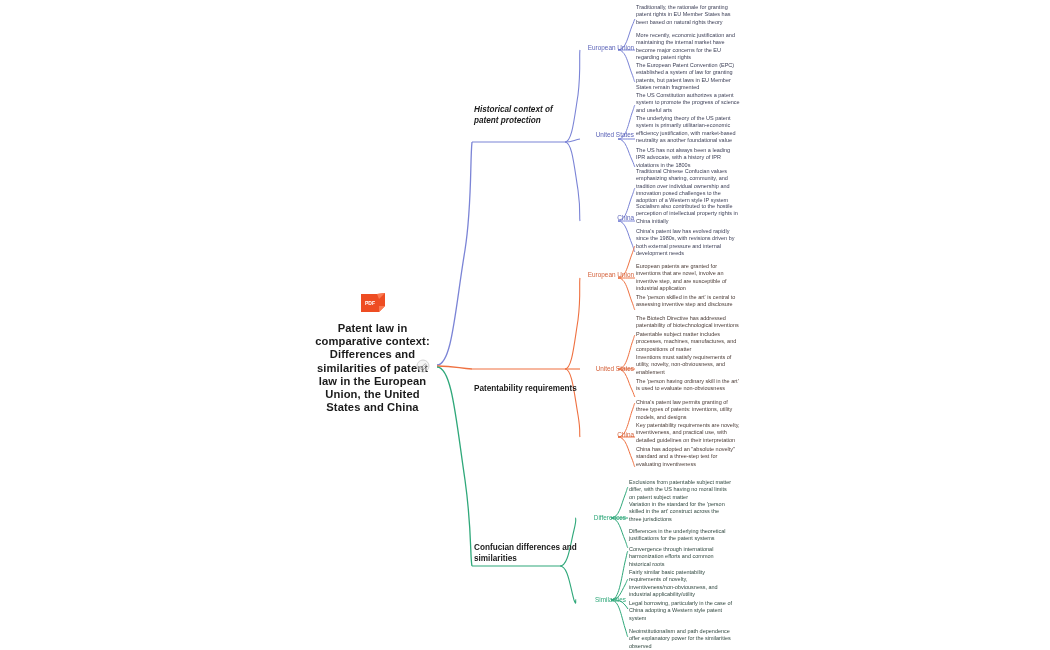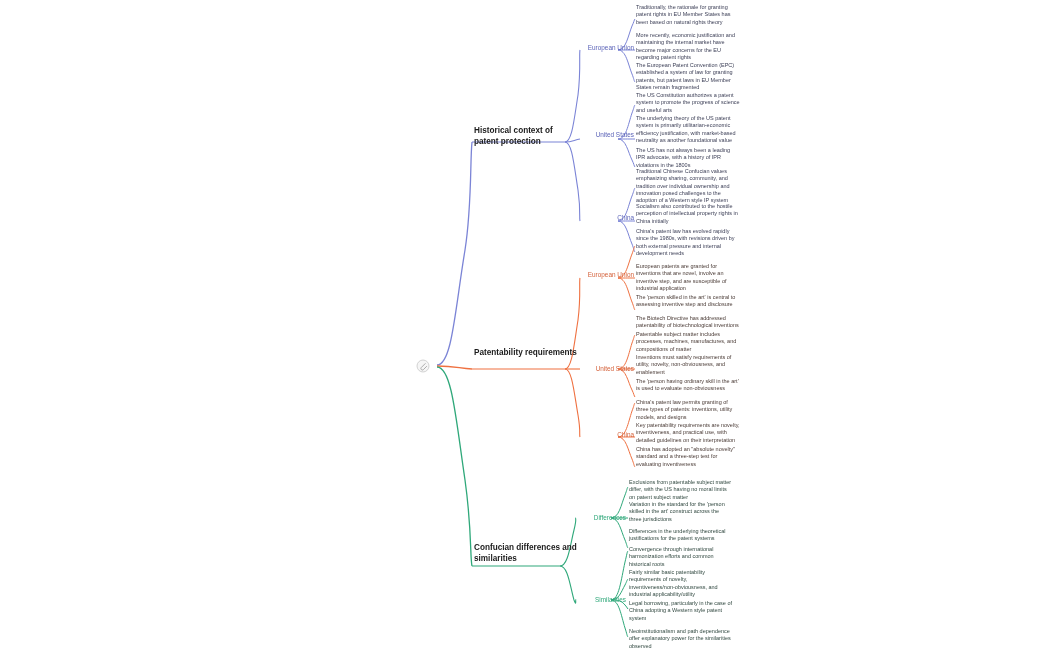--- a/index.html
+++ b/index.html
@@ -129,52 +129,63 @@
     <path d="M611,518 C619,518 621,505 625,495 C627,490 627,488 628,487" stroke="#2fa87a" stroke-width="1" fill="none"></path>
     <path d="M611,518 C619,518 622,518 628,518" stroke="#2fa87a" stroke-width="1" fill="none"></path>
     <path d="M611,518 C619,518 621,531 625,540 C627,545 627,547 628,548" stroke="#2fa87a" stroke-width="1" fill="none"></path>
 
     <path d="M611,600 C619,600 621,580 625,562 C627,554 627,552 628,551" stroke="#2fa87a" stroke-width="1" fill="none"></path>
     <path d="M611,600 C619,600 621,592 625,585 C627,581 627,580 628,579" stroke="#2fa87a" stroke-width="1" fill="none"></path>
     <path d="M611,600 C619,600 622,600 628,609" stroke="#2fa87a" stroke-width="1" fill="none"></path>
     <path d="M611,600 C619,600 621,615 625,628 C627,634 627,636 628,637" stroke="#2fa87a" stroke-width="1" fill="none"></path>
   </svg>
 
+  <div class="root">
+    <div class="root-icon">
+      <svg width="26" height="22" viewBox="0 0 26 22">
+        <path d="M1 2 L17 2 L25 1 L25 14 L19 20 L1 20 Z" fill="#ee4d23"></path>
+        <path d="M17 2 L25 1 L19 7 Z" fill="#fb7a52"></path>
+        <path d="M19 20 L19 14 L25 14 Z" fill="#fb7a52"></path>
+        <text x="5" y="13" font-size="5" fill="#ffffff" font-family="Liberation Sans, sans-serif" font-weight="bold">PDF</text>
+      </svg>
+    </div>
+    <div class="root-title">Patent law in comparative context: Differences and similarities of patent law in the European Union, the United States and China</div>
+  </div>
 
   <div class="clip">
     <svg width="14" height="14" viewBox="0 0 14 14">
       <circle cx="7" cy="7" r="6" fill="#efefef" stroke="#9a9a9a" stroke-width="0.8"></circle>
       <path d="M9.2 4.6 L5.2 8.6 a1.5 1.5 0 0 0 2.1 2.1 L10.6 7.4" stroke="#5a5a5a" stroke-width="0.9" fill="none" stroke-linecap="round"></path>
     </svg>
   </div>
 
   <div class="blue">
 
-    <div class="mainlabel" style="left:474px;top:126px;">Historical context of patent protection</div>
+    <div class="mainlabel" style="left:474px;top:105px;font-style:italic;">Historical context of patent protection</div>
 
     <div class="sublabel" style="left:578px;top:44px;">European Union</div>
     <div class="sublabel" style="left:578px;top:131px;">United States</div>
     <div class="sublabel" style="left:578px;top:214px;">China</div>
 
     <div class="leaf" style="left:636px;top:4px;">Traditionally, the rationale for granting patent rights in EU Member States has been based on natural rights theory</div>
     <div class="leaf" style="left:636px;top:32px;">More recently, economic justification and maintaining the internal market have become major concerns for the EU regarding patent rights</div>
     <div class="leaf" style="left:636px;top:62px;">The European Patent Convention (EPC) established a system of law for granting patents, but patent laws in EU Member States remain fragmented</div>
 
     <div class="leaf" style="left:636px;top:92px;">The US Constitution authorizes a patent system to promote the progress of science and useful arts</div>
     <div class="leaf" style="left:636px;top:115px;">The underlying theory of the US patent system is primarily utilitarian-economic efficiency justification, with market-based neutrality as another foundational value</div>
     <div class="leaf" style="left:636px;top:147px;">The US has not always been a leading IPR advocate, with a history of IPR violations in the 1800s</div>
 
     <div class="leaf" style="left:636px;top:168px;">Traditional Chinese Confucian values emphasizing sharing, community, and tradition over individual ownership and innovation posed challenges to the adoption of a Western style IP system</div>
     <div class="leaf" style="left:636px;top:203px;">Socialism also contributed to the hostile perception of intellectual property rights in China initially</div>
     <div class="leaf" style="left:636px;top:228px;">China's patent law has evolved rapidly since the 1980s, with revisions driven by both external pressure and internal development needs</div>
   </div>
 
   <div class="orange">
 
-    <div class="mainlabel" style="left:474px;top:348px;">Patentability requirements</div>
+    <div class="mainlabel" style="left:474px;top:384px;">Patentability requirements</div>
 
     <div class="sublabel" style="left:578px;top:271px;">European Union</div>
     <div class="sublabel" style="left:578px;top:365px;">United States</div>
     <div class="sublabel" style="left:578px;top:431px;">China</div>
 
     <div class="leaf" style="left:636px;top:263px;">European patents are granted for inventions that are novel, involve an inventive step, and are susceptible of industrial application</div>
     <div class="leaf" style="left:636px;top:294px;">The 'person skilled in the art' is central to assessing inventive step and disclosure</div>
     <div class="leaf" style="left:636px;top:315px;">The Biotech Directive has addressed patentability of biotechnological inventions</div>
 
     <div class="leaf" style="left:636px;top:331px;">Patentable subject matter includes processes, machines, manufactures, and compositions of matter</div>

